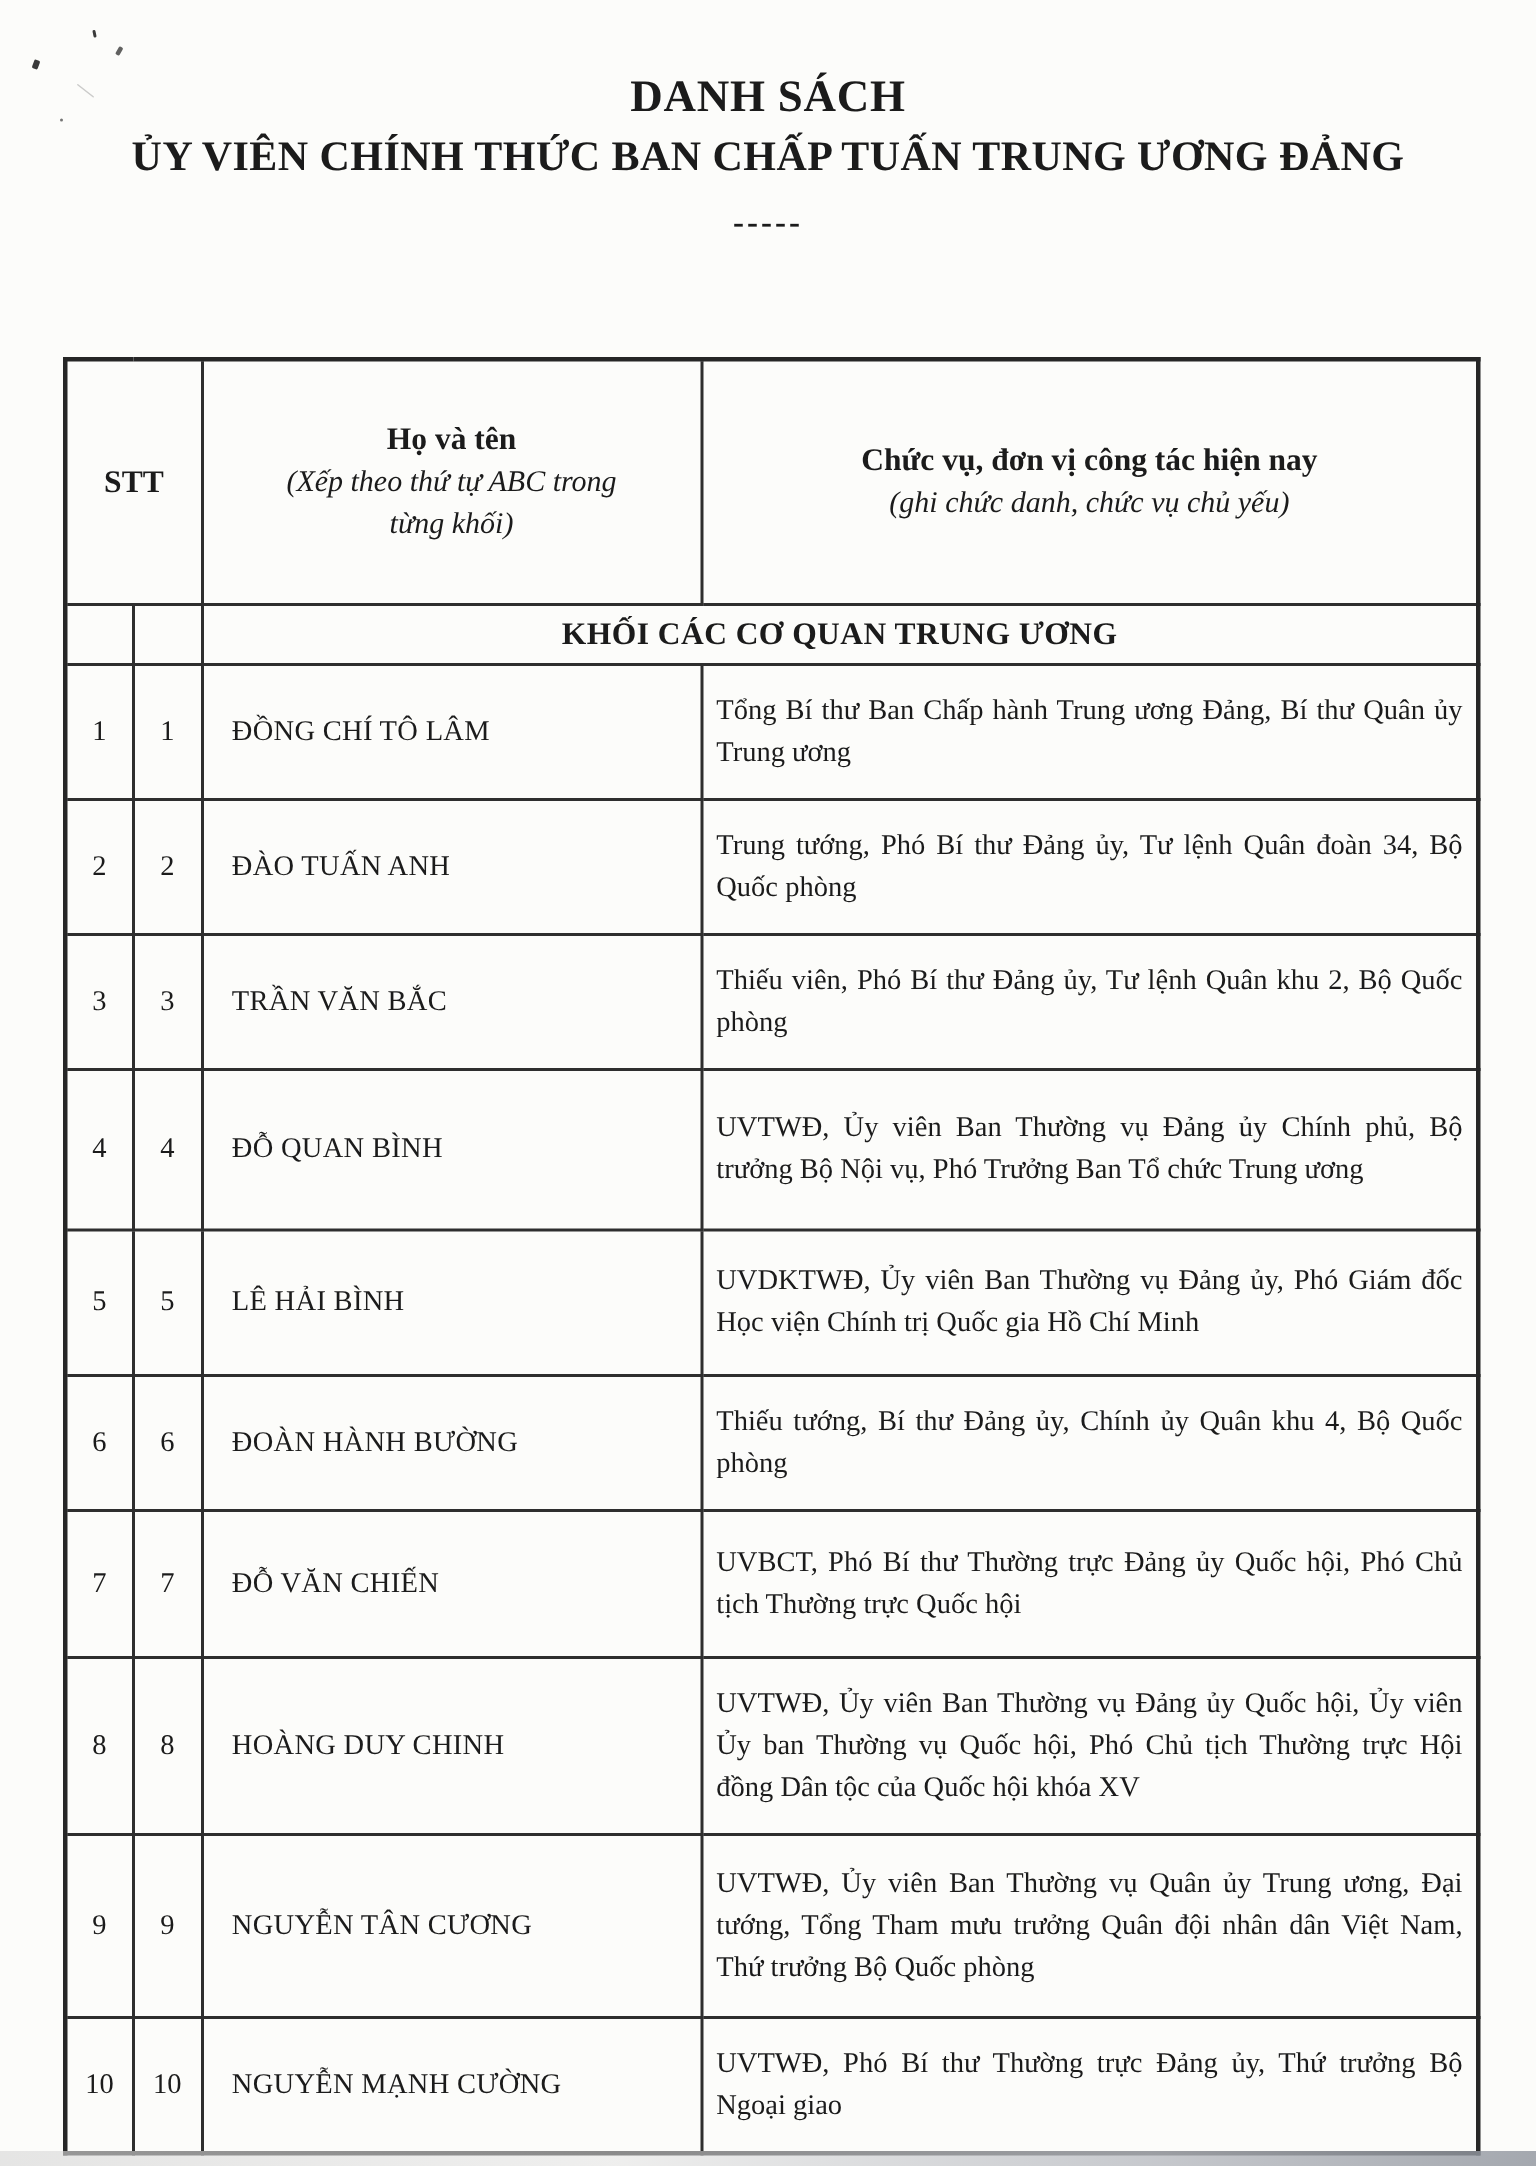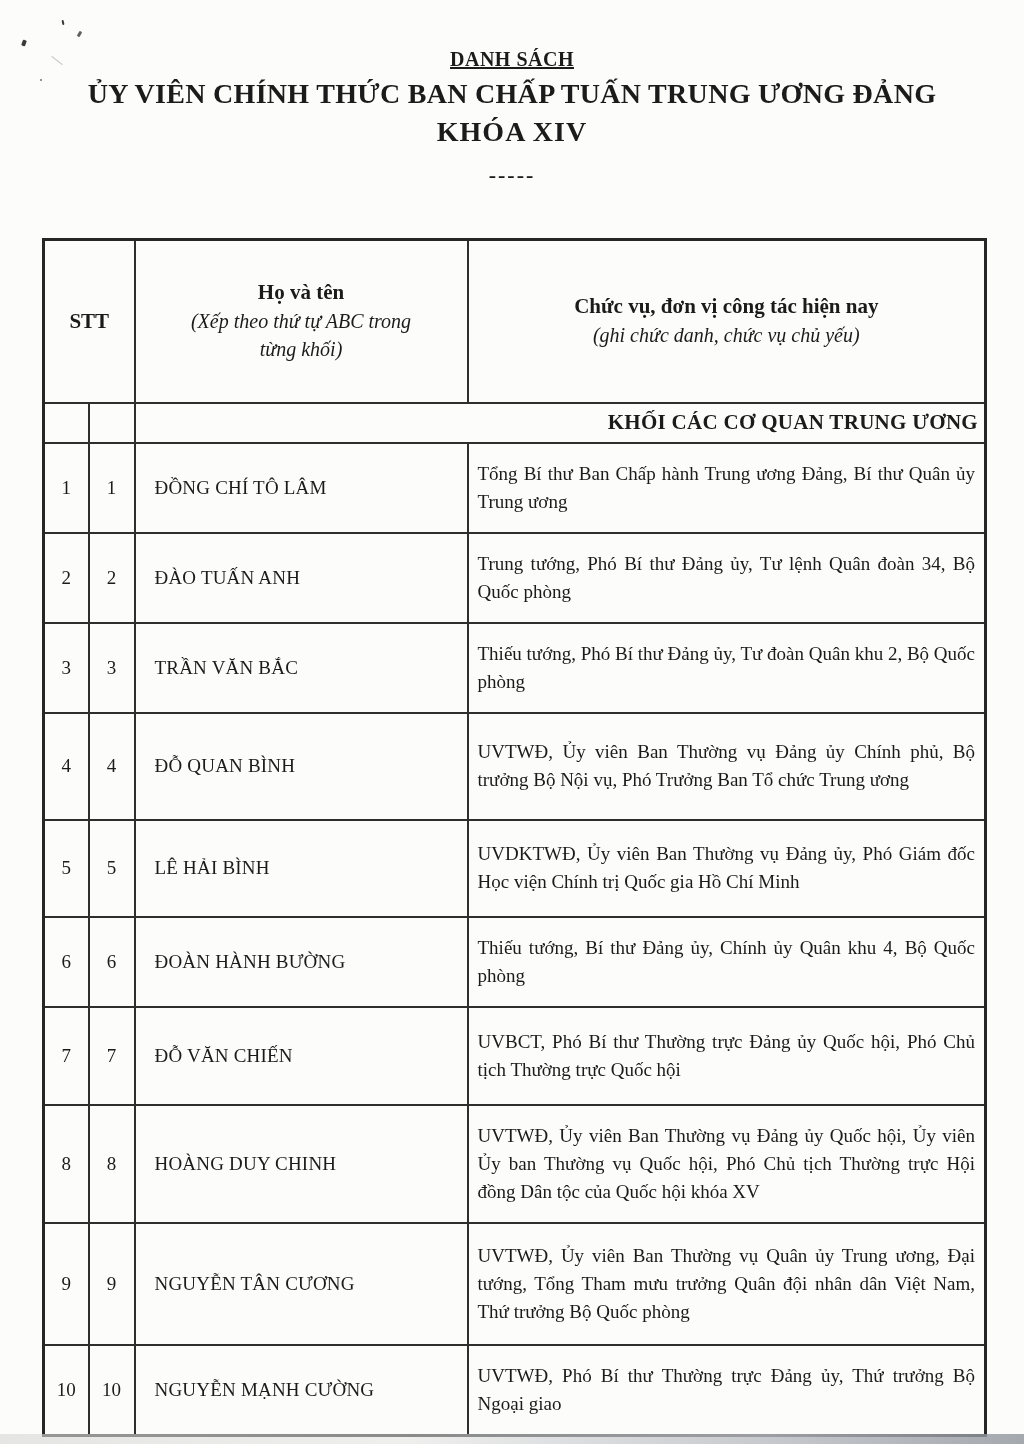--- a/index.html
+++ b/index.html
@@ -6,21 +6,21 @@
   body{
     width:1024px;height:1444px;position:relative;overflow:hidden;
     background:#fcfcfa;
     font-family:"Liberation Serif","DejaVu Serif",serif;
     color:#1b1b1b;
   }
   .page{position:absolute;inset:0;}
 
   
   .title-block{position:absolute;top:48px;left:0;width:100%;text-align:center;}
-  .title-l1{font-size:20px;font-weight:bold;letter-spacing:.5px;text-decoration:underline;}
+  .title-l1{font-size:30px;font-weight:bold;letter-spacing:.5px;}
   .title-l2{font-size:28px;font-weight:bold;margin-top:7px;letter-spacing:.3px;}
   .title-l3{font-size:28px;font-weight:bold;margin-top:6px;letter-spacing:1px;}
   .title-dashes{font-size:22px;font-weight:bold;margin-top:14px;letter-spacing:2px;}
 
   
   table.doc{
     position:absolute;left:42px;top:238px;width:942px;
     border-collapse:collapse;table-layout:fixed;
     background:transparent;
   }
@@ -32,21 +32,21 @@
   table.doc{border:3px solid #262626;}
   col.c1{width:45px;} col.c2{width:46px;} col.c3{width:333px;} col.c4{width:518px;}
 
   .hdr{text-align:center;}
   .hdr .b{font-weight:bold;font-size:21px;}
   .hdr .i{font-style:italic;font-size:20px;line-height:28px;margin-top:2px;}
   .hdr-name-sub{max-width:250px;margin:2px auto 0;}
 
   .section-cell{
     font-weight:bold;font-size:21px;letter-spacing:.3px;
-    padding:4px 6px;text-align:right;
+    padding:4px 6px;text-align:center;
   }
 
   .num-cell{text-align:center;font-size:19px;}
   .name-cell{font-size:19px;padding:2px 19px;letter-spacing:.2px;}
   .pos-cell{
     font-size:19px;line-height:28px;
     padding:16px 9px;text-align:justify;text-justify:inter-word;
   }
 
   
@@ -77,21 +77,20 @@
 
   <div class="speck sp1"></div>
   <div class="speck sp2"></div>
   <div class="speck sp3"></div>
   <div class="speck sp4"></div>
   <div class="speck sp5"></div>
 
   <div class="title-block">
     <div class="title-l1">DANH SÁCH</div>
     <div class="title-l2">ỦY VIÊN CHÍNH THỨC BAN CHẤP TUẤN TRUNG ƯƠNG ĐẢNG</div>
-    <div class="title-l3">KHÓA XIV</div>
     <div class="title-dashes">-----</div>
   </div>
 
   <table class="doc">
     <colgroup>
       <col class="c1">
         <col class="c2">
         <col class="c3">
         <col class="c4">
     </colgroup>
@@ -128,21 +127,21 @@
       <td class="num-cell">2</td>
       <td class="num-cell">2</td>
       <td class="name-cell">ĐÀO TUẤN ANH</td>
       <td class="pos-cell">Trung tướng, Phó Bí thư Đảng ủy, Tư lệnh Quân đoàn 34, Bộ Quốc phòng</td>
     </tr>
 
     <tr style="height:85px">
       <td class="num-cell">3</td>
       <td class="num-cell">3</td>
       <td class="name-cell">TRẦN VĂN BẮC</td>
-      <td class="pos-cell">Thiếu tướng, Phó Bí thư Đảng ủy, Tư đoàn Quân khu 2, Bộ Quốc phòng</td>
+      <td class="pos-cell">Thiếu viên, Phó Bí thư Đảng ủy, Tư lệnh Quân khu 2, Bộ Quốc phòng</td>
     </tr>
 
     <tr style="height:107px">
       <td class="num-cell">4</td>
       <td class="num-cell">4</td>
       <td class="name-cell">ĐỖ QUAN BÌNH</td>
       <td class="pos-cell">UVTWĐ, Ủy viên Ban Thường vụ Đảng ủy Chính phủ, Bộ trưởng Bộ Nội vụ, Phó Trưởng Ban Tổ chức Trung ương</td>
     </tr>
 
     <tr style="height:97px">

